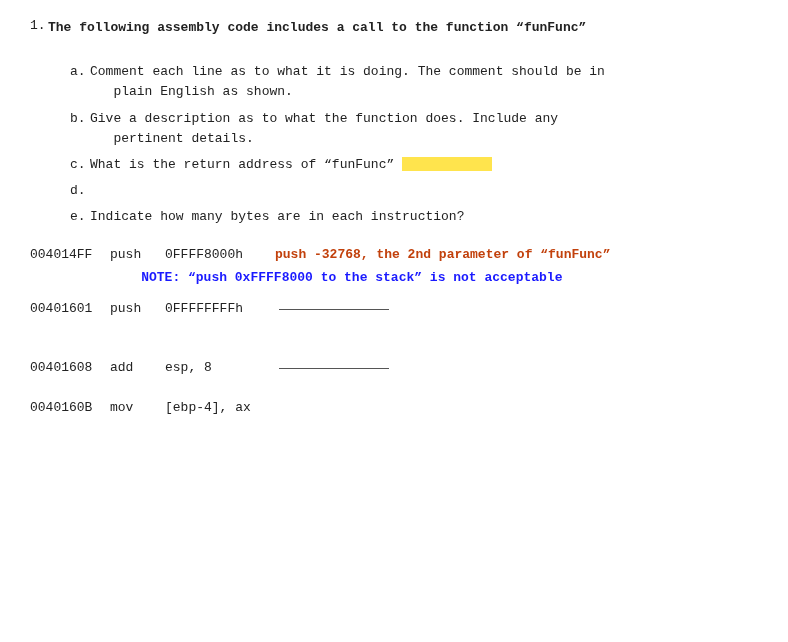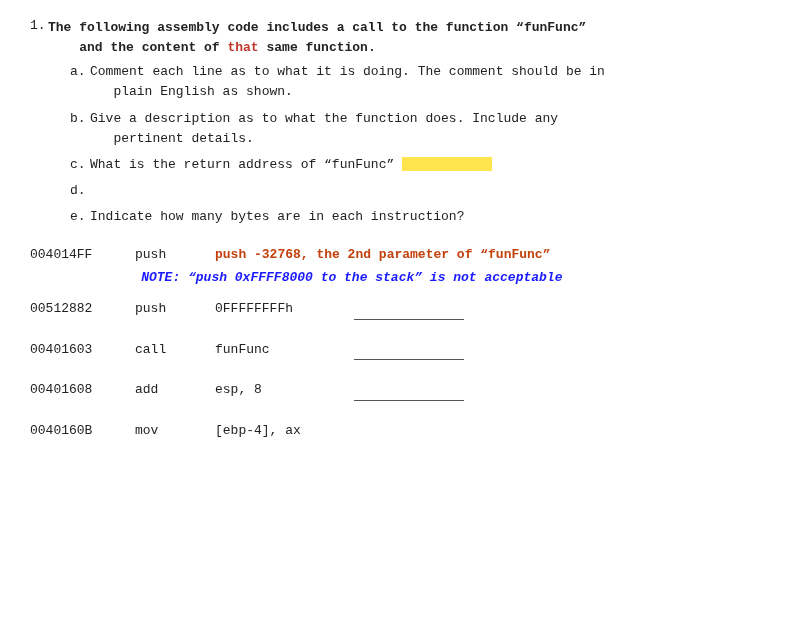--- a/index.html
+++ b/index.html
@@ -58,24 +58,23 @@
       border-bottom: 1.5px solid #555;
       width: 110px;
       vertical-align: bottom;
       margin-left: 4px;
     }
     .asm-section {
       margin-top: 18px;
     }
     .asm-row {
       display: flex;
-      align-items: flex-end;
+      align-items: center;
       margin-bottom: 2px;
       line-height: 1.6;
-      gap: 25px;
     }
     .asm-addr {
       min-width: 80px;
       color: #222;
       font-size: 13px;
     }
     .asm-op {
       min-width: 55px;
       font-size: 13px;
     }
@@ -88,35 +87,34 @@
       font-weight: bold;
       color: #c2410c;
     }
     .note-row {
       margin-left: 80px;
       margin-bottom: 10px;
       font-weight: bold;
       color: #1a1aff;
       font-size: 13px;
       line-height: 1.6;
-      font-style: italic;
     }
     .asm-spacer {
       height: 18px;
     }
   </style>
 </head>
 <body>
 
 <div class="question-block">
   <div class="q-main">
     <span class="q-num">1.</span>
     <span class="q-text">
       <span>The following assembly code includes a call to the function “funFunc”</span><br>
-      <span>&nbsp;&nbsp;&nbsp;&nbsp;</span><span>and the content of <span style="color:#c0392b;">that</span> same function.</span>
+      <span>&nbsp;&nbsp;&nbsp;&nbsp;</span>
     </span>
   </div>
 
   <div class="q-sub">
     <div class="q-sub-row">
       <span class="q-sub-letter">a.</span>
       <span class="q-sub-text">
         Comment each line as to what it is doing. The comment should be in<br>
         &nbsp;&nbsp;&nbsp;plain English as shown.
       </span>
@@ -156,42 +154,37 @@
       </span>
     </div>
   </div>
 </div>
 
 <div class="asm-section">
 
   <div class="asm-row">
     <span class="asm-addr">004014FF</span>
     <span class="asm-op">push</span>
+    <span class="asm-operand">0FFFF8000h</span>
     <span class="asm-comment">push -32768, the 2nd parameter of “funFunc”</span>
   </div>
 
   <div class="note-row">
     &nbsp;&nbsp;&nbsp;&nbsp;NOTE: “push 0xFFFF8000 to the stack” is not acceptable
   </div>
 
   <div class="asm-row">
-    <span class="asm-addr">00512882</span>
+    <span class="asm-addr">00401601</span>
     <span class="asm-op">push</span>
     <span class="asm-operand">0FFFFFFFFh</span>
     <span class="blank-line"></span>
   </div>
 
   <div class="asm-spacer"></div>
 
-  <div class="asm-row">
-    <span class="asm-addr">00401603</span>
-    <span class="asm-op">call</span>
-    <span class="asm-operand">funFunc</span>
-    <span class="blank-line"></span>
-  </div>
 
   <div class="asm-spacer"></div>
 
   <div class="asm-row">
     <span class="asm-addr">00401608</span>
     <span class="asm-op">add</span>
     <span class="asm-operand">esp, 8</span>
     <span class="blank-line"></span>
   </div>
 

